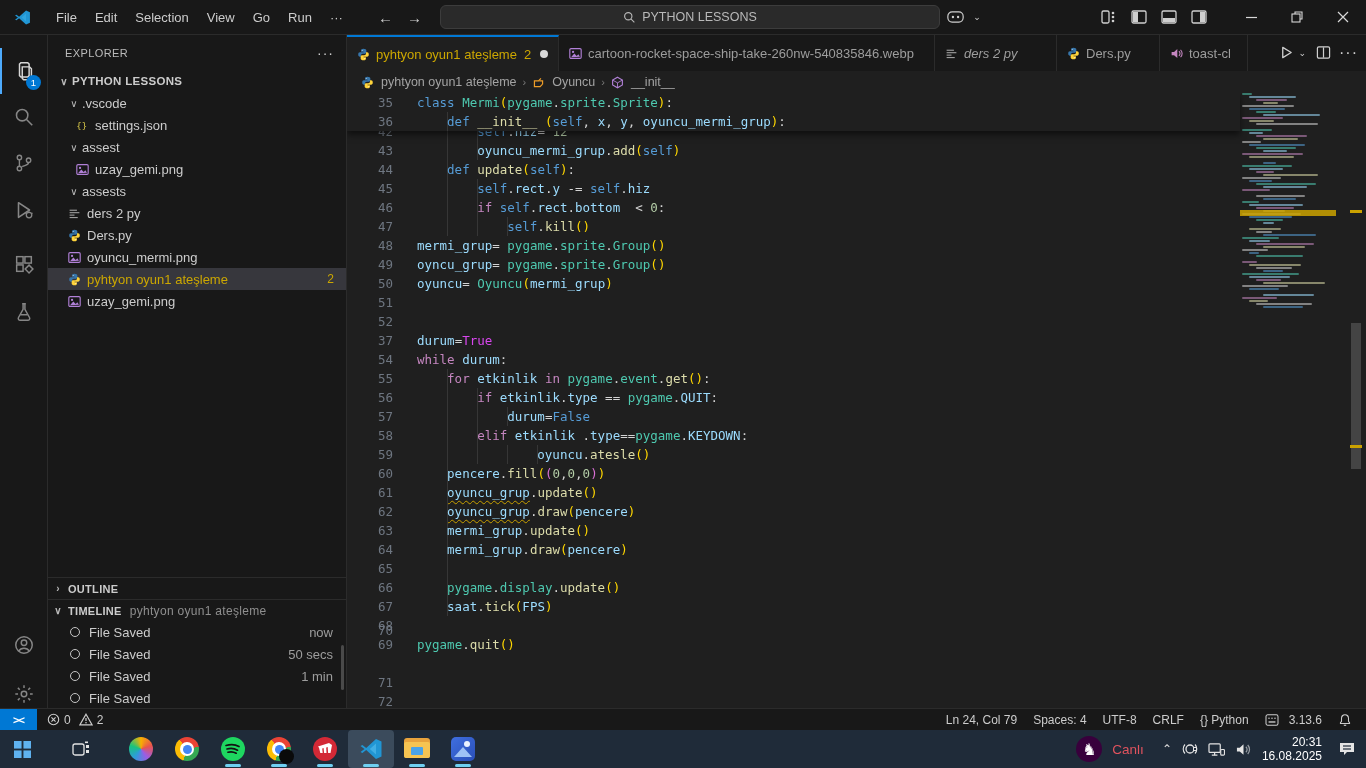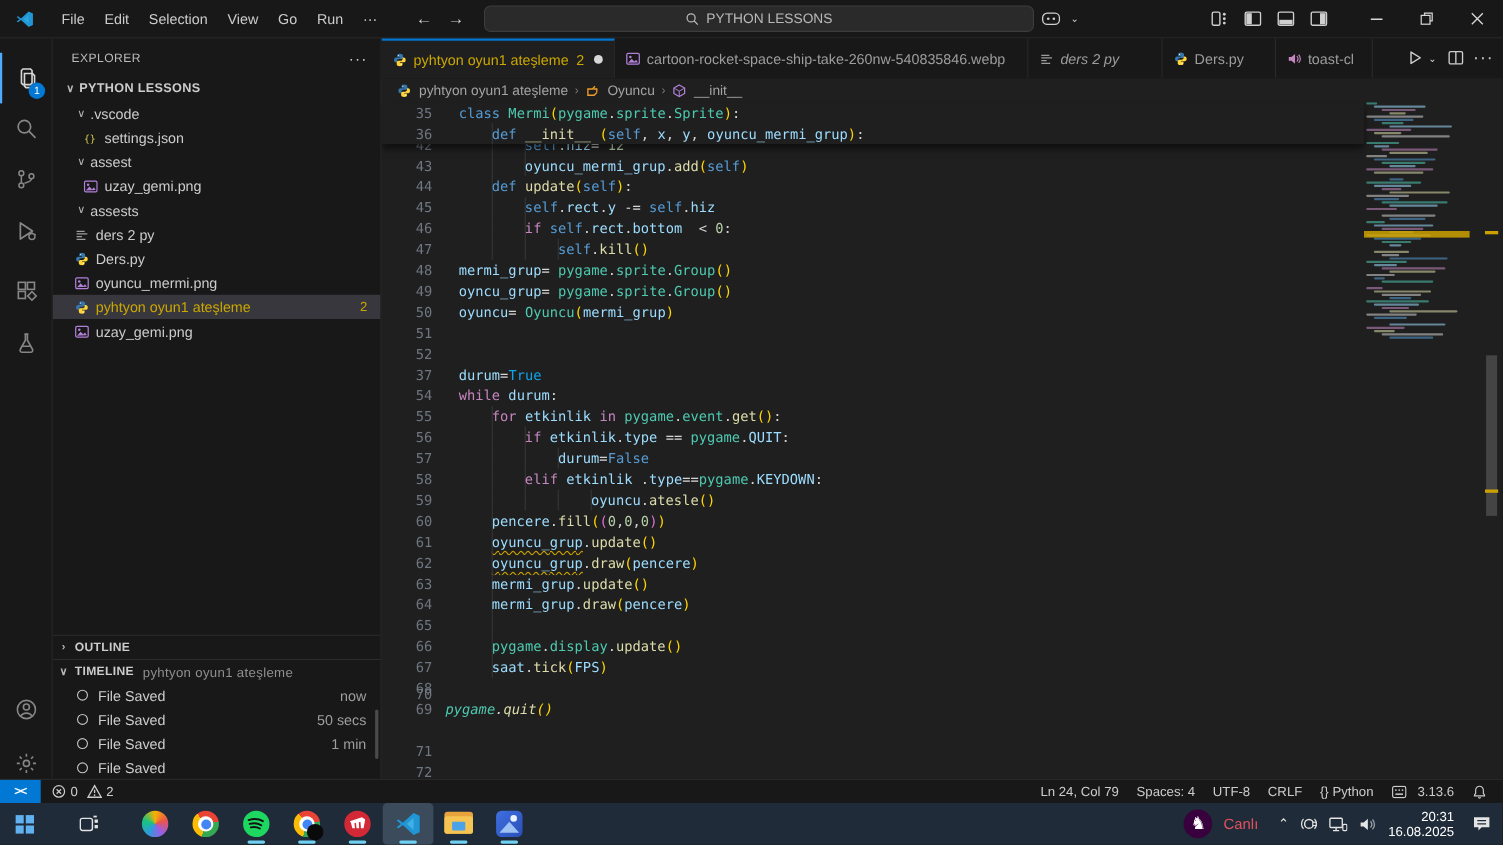--- a/index.html
+++ b/index.html
@@ -501,37 +501,37 @@
           <div class="code-line" style="top: 48px;"><span class="lnum">43</span><div class="iguide" style="left: 100.08px;"></div><div class="iguide" style="left: 130.16px;"></div><span class="ltext" style="left: 130.16px;"><span style="color: rgb(156, 220, 254);">oyuncu_mermi_grup</span><span style="color: rgb(212, 212, 212);">.</span><span style="color: rgb(220, 220, 170);">add</span><span style="color: rgb(255, 215, 0);">(</span><span style="color: rgb(86, 156, 214);">self</span><span style="color: rgb(255, 215, 0);">)</span></span></div>
           <div class="code-line" style="top: 67px;"><span class="lnum">44</span><div class="iguide" style="left: 100.08px;"></div><span class="ltext" style="left: 100.08px;"><span style="color: rgb(86, 156, 214);">def </span><span style="color: rgb(220, 220, 170);">update</span><span style="color: rgb(255, 215, 0);">(</span><span style="color: rgb(86, 156, 214);">self</span><span style="color: rgb(255, 215, 0);">)</span><span style="color: rgb(212, 212, 212);">:</span></span></div>
           <div class="code-line" style="top: 86px;"><span class="lnum">45</span><div class="iguide" style="left: 100.08px;"></div><div class="iguide" style="left: 130.16px;"></div><span class="ltext" style="left: 130.16px;"><span style="color: rgb(86, 156, 214);">self</span><span style="color: rgb(212, 212, 212);">.</span><span style="color: rgb(156, 220, 254);">rect</span><span style="color: rgb(212, 212, 212);">.</span><span style="color: rgb(156, 220, 254);">y</span><span style="color: rgb(212, 212, 212);"> -= </span><span style="color: rgb(86, 156, 214);">self</span><span style="color: rgb(212, 212, 212);">.</span><span style="color: rgb(156, 220, 254);">hiz</span></span></div>
           <div class="code-line" style="top: 105px;"><span class="lnum">46</span><div class="iguide" style="left: 100.08px;"></div><div class="iguide" style="left: 130.16px;"></div><span class="ltext" style="left: 130.16px;"><span style="color: rgb(197, 134, 192);">if </span><span style="color: rgb(86, 156, 214);">self</span><span style="color: rgb(212, 212, 212);">.</span><span style="color: rgb(156, 220, 254);">rect</span><span style="color: rgb(212, 212, 212);">.</span><span style="color: rgb(156, 220, 254);">bottom</span><span style="color: rgb(212, 212, 212);">  &lt; </span><span style="color: rgb(181, 206, 168);">0</span><span style="color: rgb(212, 212, 212);">:</span></span></div>
           <div class="code-line" style="top: 124px;"><span class="lnum">47</span><div class="iguide" style="left: 100.08px;"></div><div class="iguide" style="left: 130.16px;"></div><div class="iguide" style="left: 160.24px;"></div><span class="ltext" style="left: 160.24px;"><span style="color: rgb(86, 156, 214);">self</span><span style="color: rgb(212, 212, 212);">.</span><span style="color: rgb(220, 220, 170);">kill</span><span style="color: rgb(255, 215, 0);">(</span><span style="color: rgb(255, 215, 0);">)</span></span></div>
           <div class="code-line" style="top: 143px;"><span class="lnum">48</span><span class="ltext" style="left: 70px;"><span style="color: rgb(156, 220, 254);">mermi_grup</span><span style="color: rgb(212, 212, 212);">= </span><span style="color: rgb(78, 201, 176);">pygame</span><span style="color: rgb(212, 212, 212);">.</span><span style="color: rgb(78, 201, 176);">sprite</span><span style="color: rgb(212, 212, 212);">.</span><span style="color: rgb(78, 201, 176);">Group</span><span style="color: rgb(255, 215, 0);">(</span><span style="color: rgb(255, 215, 0);">)</span></span></div>
           <div class="code-line" style="top: 162px;"><span class="lnum">49</span><span class="ltext" style="left: 70px;"><span style="color: rgb(156, 220, 254);">oyncu_grup</span><span style="color: rgb(212, 212, 212);">= </span><span style="color: rgb(78, 201, 176);">pygame</span><span style="color: rgb(212, 212, 212);">.</span><span style="color: rgb(78, 201, 176);">sprite</span><span style="color: rgb(212, 212, 212);">.</span><span style="color: rgb(78, 201, 176);">Group</span><span style="color: rgb(255, 215, 0);">(</span><span style="color: rgb(255, 215, 0);">)</span></span></div>
           <div class="code-line" style="top: 181px;"><span class="lnum">50</span><span class="ltext" style="left: 70px;"><span style="color: rgb(156, 220, 254);">oyuncu</span><span style="color: rgb(212, 212, 212);">= </span><span style="color: rgb(78, 201, 176);">Oyuncu</span><span style="color: rgb(255, 215, 0);">(</span><span style="color: rgb(156, 220, 254);">mermi_grup</span><span style="color: rgb(255, 215, 0);">)</span></span></div>
           <div class="code-line" style="top: 200px;"><span class="lnum">51</span><span class="ltext" style="left: 70px;"></span></div>
           <div class="code-line" style="top: 219px;"><span class="lnum">52</span><span class="ltext" style="left: 70px;"></span></div>
-          <div class="code-line" style="top: 238px;"><span class="lnum">37</span><span class="ltext" style="left: 70px;"><span style="color: rgb(156, 220, 254);">durum</span><span style="color: rgb(212, 212, 212);">=</span><span style="color: #0ea5e9;">True</span></span></div>
+          <div class="code-line" style="top: 238px;"><span class="lnum">37</span><span class="ltext" style="left: 70px;"><span style="color: rgb(156, 220, 254);">durum</span><span style="color: rgb(212, 212, 212);">=</span><span style="color: #d946ef;">True</span></span></div>
           <div class="code-line" style="top: 257px;"><span class="lnum">54</span><span class="ltext" style="left: 70px;"><span style="color: rgb(197, 134, 192);">while </span><span style="color: rgb(156, 220, 254);">durum</span><span style="color: rgb(212, 212, 212);">:</span></span></div>
           <div class="code-line" style="top: 276px;"><span class="lnum">55</span><div class="iguide" style="left: 100.08px;"></div><span class="ltext" style="left: 100.08px;"><span style="color: rgb(197, 134, 192);">for </span><span style="color: rgb(156, 220, 254);">etkinlik</span><span style="color: rgb(197, 134, 192);"> in </span><span style="color: rgb(78, 201, 176);">pygame</span><span style="color: rgb(212, 212, 212);">.</span><span style="color: rgb(78, 201, 176);">event</span><span style="color: rgb(212, 212, 212);">.</span><span style="color: rgb(220, 220, 170);">get</span><span style="color: rgb(255, 215, 0);">(</span><span style="color: rgb(255, 215, 0);">)</span><span style="color: rgb(212, 212, 212);">:</span></span></div>
           <div class="code-line" style="top: 295px;"><span class="lnum">56</span><div class="iguide" style="left: 100.08px;"></div><div class="iguide" style="left: 130.16px;"></div><span class="ltext" style="left: 130.16px;"><span style="color: rgb(197, 134, 192);">if </span><span style="color: rgb(156, 220, 254);">etkinlik</span><span style="color: rgb(212, 212, 212);">.</span><span style="color: rgb(156, 220, 254);">type</span><span style="color: rgb(212, 212, 212);"> == </span><span style="color: rgb(78, 201, 176);">pygame</span><span style="color: rgb(212, 212, 212);">.</span><span style="color: rgb(156, 220, 254);">QUIT</span><span style="color: rgb(212, 212, 212);">:</span></span></div>
           <div class="code-line" style="top: 314px;"><span class="lnum">57</span><div class="iguide" style="left: 100.08px;"></div><div class="iguide" style="left: 130.16px;"></div><div class="iguide" style="left: 160.24px;"></div><span class="ltext" style="left: 160.24px;"><span style="color: rgb(156, 220, 254);">durum</span><span style="color: rgb(212, 212, 212);">=</span><span style="color: rgb(86, 156, 214);">False</span></span></div>
           <div class="code-line" style="top: 333px;"><span class="lnum">58</span><div class="iguide" style="left: 100.08px;"></div><div class="iguide" style="left: 130.16px;"></div><span class="ltext" style="left: 130.16px;"><span style="color: rgb(197, 134, 192);">elif </span><span style="color: rgb(156, 220, 254);">etkinlik</span><span style="color: rgb(212, 212, 212);"> .</span><span style="color: rgb(156, 220, 254);">type</span><span style="color: rgb(212, 212, 212);">==</span><span style="color: rgb(78, 201, 176);">pygame</span><span style="color: rgb(212, 212, 212);">.</span><span style="color: rgb(156, 220, 254);">KEYDOWN</span><span style="color: rgb(212, 212, 212);">:</span></span></div>
           <div class="code-line" style="top: 352px;"><span class="lnum">59</span><div class="iguide" style="left: 100.08px;"></div><div class="iguide" style="left: 130.16px;"></div><div class="iguide" style="left: 160.24px;"></div><div class="iguide" style="left: 190.32px;"></div><span class="ltext" style="left: 190.32px;"><span style="color: rgb(156, 220, 254);">oyuncu</span><span style="color: rgb(212, 212, 212);">.</span><span style="color: rgb(220, 220, 170);">atesle</span><span style="color: rgb(255, 215, 0);">(</span><span style="color: rgb(255, 215, 0);">)</span></span></div>
           <div class="code-line" style="top: 371px;"><span class="lnum">60</span><div class="iguide" style="left: 100.08px;"></div><span class="ltext" style="left: 100.08px;"><span style="color: rgb(156, 220, 254);">pencere</span><span style="color: rgb(212, 212, 212);">.</span><span style="color: rgb(220, 220, 170);">fill</span><span style="color: rgb(255, 215, 0);">(</span><span style="color: rgb(218, 112, 214);">(</span><span style="color: rgb(181, 206, 168);">0</span><span style="color: rgb(212, 212, 212);">,</span><span style="color: rgb(181, 206, 168);">0</span><span style="color: rgb(212, 212, 212);">,</span><span style="color: rgb(181, 206, 168);">0</span><span style="color: rgb(218, 112, 214);">)</span><span style="color: rgb(255, 215, 0);">)</span></span></div>
           <div class="code-line" style="top: 390px;"><span class="lnum">61</span><div class="iguide" style="left: 100.08px;"></div><span class="ltext" style="left: 100.08px;"><span class="sq" style="color: rgb(156, 220, 254);">oyuncu_grup</span><span style="color: rgb(212, 212, 212);">.</span><span style="color: rgb(220, 220, 170);">update</span><span style="color: rgb(255, 215, 0);">(</span><span style="color: rgb(255, 215, 0);">)</span></span></div>
           <div class="code-line" style="top: 409px;"><span class="lnum">62</span><div class="iguide" style="left: 100.08px;"></div><span class="ltext" style="left: 100.08px;"><span class="sq" style="color: rgb(156, 220, 254);">oyuncu_grup</span><span style="color: rgb(212, 212, 212);">.</span><span style="color: rgb(220, 220, 170);">draw</span><span style="color: rgb(255, 215, 0);">(</span><span style="color: rgb(156, 220, 254);">pencere</span><span style="color: rgb(255, 215, 0);">)</span></span></div>
           <div class="code-line" style="top: 428px;"><span class="lnum">63</span><div class="iguide" style="left: 100.08px;"></div><span class="ltext" style="left: 100.08px;"><span style="color: rgb(156, 220, 254);">mermi_grup</span><span style="color: rgb(212, 212, 212);">.</span><span style="color: rgb(220, 220, 170);">update</span><span style="color: rgb(255, 215, 0);">(</span><span style="color: rgb(255, 215, 0);">)</span></span></div>
           <div class="code-line" style="top: 447px;"><span class="lnum">64</span><div class="iguide" style="left: 100.08px;"></div><span class="ltext" style="left: 100.08px;"><span style="color: rgb(156, 220, 254);">mermi_grup</span><span style="color: rgb(212, 212, 212);">.</span><span style="color: rgb(220, 220, 170);">draw</span><span style="color: rgb(255, 215, 0);">(</span><span style="color: rgb(156, 220, 254);">pencere</span><span style="color: rgb(255, 215, 0);">)</span></span></div>
           <div class="code-line" style="top: 466px;"><span class="lnum">65</span><div class="iguide" style="left: 100.08px;"></div><span class="ltext" style="left: 100.08px;"></span></div>
           <div class="code-line" style="top: 485px;"><span class="lnum">66</span><div class="iguide" style="left: 100.08px;"></div><span class="ltext" style="left: 100.08px;"><span style="color: rgb(78, 201, 176);">pygame</span><span style="color: rgb(212, 212, 212);">.</span><span style="color: rgb(78, 201, 176);">display</span><span style="color: rgb(212, 212, 212);">.</span><span style="color: rgb(220, 220, 170);">update</span><span style="color: rgb(255, 215, 0);">(</span><span style="color: rgb(255, 215, 0);">)</span></span></div>
           <div class="code-line" style="top: 504px;"><span class="lnum">67</span><div class="iguide" style="left: 100.08px;"></div><span class="ltext" style="left: 100.08px;"><span style="color: rgb(156, 220, 254);">saat</span><span style="color: rgb(212, 212, 212);">.</span><span style="color: rgb(220, 220, 170);">tick</span><span style="color: rgb(255, 215, 0);">(</span><span style="color: rgb(156, 220, 254);">FPS</span><span style="color: rgb(255, 215, 0);">)</span></span></div>
           <div class="code-line" style="top: 523px;"><span class="lnum">68</span><span class="ltext" style="left: 70px;"></span></div>
-          <div class="code-line" style="top: 542px;"><span class="lnum">69</span><span class="ltext" style="left: 58px; font-style: italic;"><span style="color: rgb(78, 201, 176);">pygame</span><span style="color: rgb(212, 212, 212);">.</span><span style="color: rgb(220, 220, 170);">quit</span><span style="color: rgb(255, 215, 0);">(</span><span style="color: rgb(255, 215, 0);">)</span></span></div>
+          <div class="code-line" style="top: 542px;"><span class="lnum">69</span><span class="ltext" style="left: 70px;"><span style="color: rgb(78, 201, 176);">pygame</span><span style="color: rgb(212, 212, 212);">.</span><span style="color: rgb(220, 220, 170);">quit</span><span style="color: rgb(255, 215, 0);">(</span><span style="color: rgb(255, 215, 0);">)</span></span></div>
           <div class="code-line" style="top: 528px;"><span class="lnum">70</span><span class="ltext" style="left: 70px;"></span></div>
           <div class="code-line" style="top: 580px;"><span class="lnum">71</span><span class="ltext" style="left: 70px;"></span></div>
           <div class="code-line" style="top: 599px;"><span class="lnum">72</span><span class="ltext" style="left: 70px;"></span></div>
         </div>
       <div id="sticky">
           <div class="code-line" style="top: 0px;"><span class="lnum">35</span><span class="ltext" style="left: 70px;"><span style="color: rgb(86, 156, 214);">class </span><span style="color: rgb(78, 201, 176);">Mermi</span><span style="color: rgb(255, 215, 0);">(</span><span style="color: rgb(78, 201, 176);">pygame</span><span style="color: rgb(212, 212, 212);">.</span><span style="color: rgb(78, 201, 176);">sprite</span><span style="color: rgb(212, 212, 212);">.</span><span style="color: rgb(78, 201, 176);">Sprite</span><span style="color: rgb(255, 215, 0);">)</span><span style="color: rgb(212, 212, 212);">:</span></span></div>
           <div class="code-line" style="top: 19px;"><span class="lnum">36</span><div class="iguide" style="left: 100.08px;"></div><span class="ltext" style="left: 100.08px;"><span style="color: rgb(86, 156, 214);">def </span><span style="color: rgb(220, 220, 170);">__init__</span><span style="color: rgb(212, 212, 212);"> </span><span style="color: rgb(255, 215, 0);">(</span><span style="color: rgb(86, 156, 214);">self</span><span style="color: rgb(212, 212, 212);">, </span><span style="color: rgb(156, 220, 254);">x</span><span style="color: rgb(212, 212, 212);">, </span><span style="color: rgb(156, 220, 254);">y</span><span style="color: rgb(212, 212, 212);">, </span><span style="color: rgb(156, 220, 254);">oyuncu_mermi_grup</span><span style="color: rgb(255, 215, 0);">)</span><span style="color: rgb(212, 212, 212);">:</span></span></div>
         </div>
       <div id="minimap">
           <div class="mm-bar" style="top: 0px; left: 2px; width: 10px; background: rgb(78, 201, 176); opacity: 0.55;"></div>

